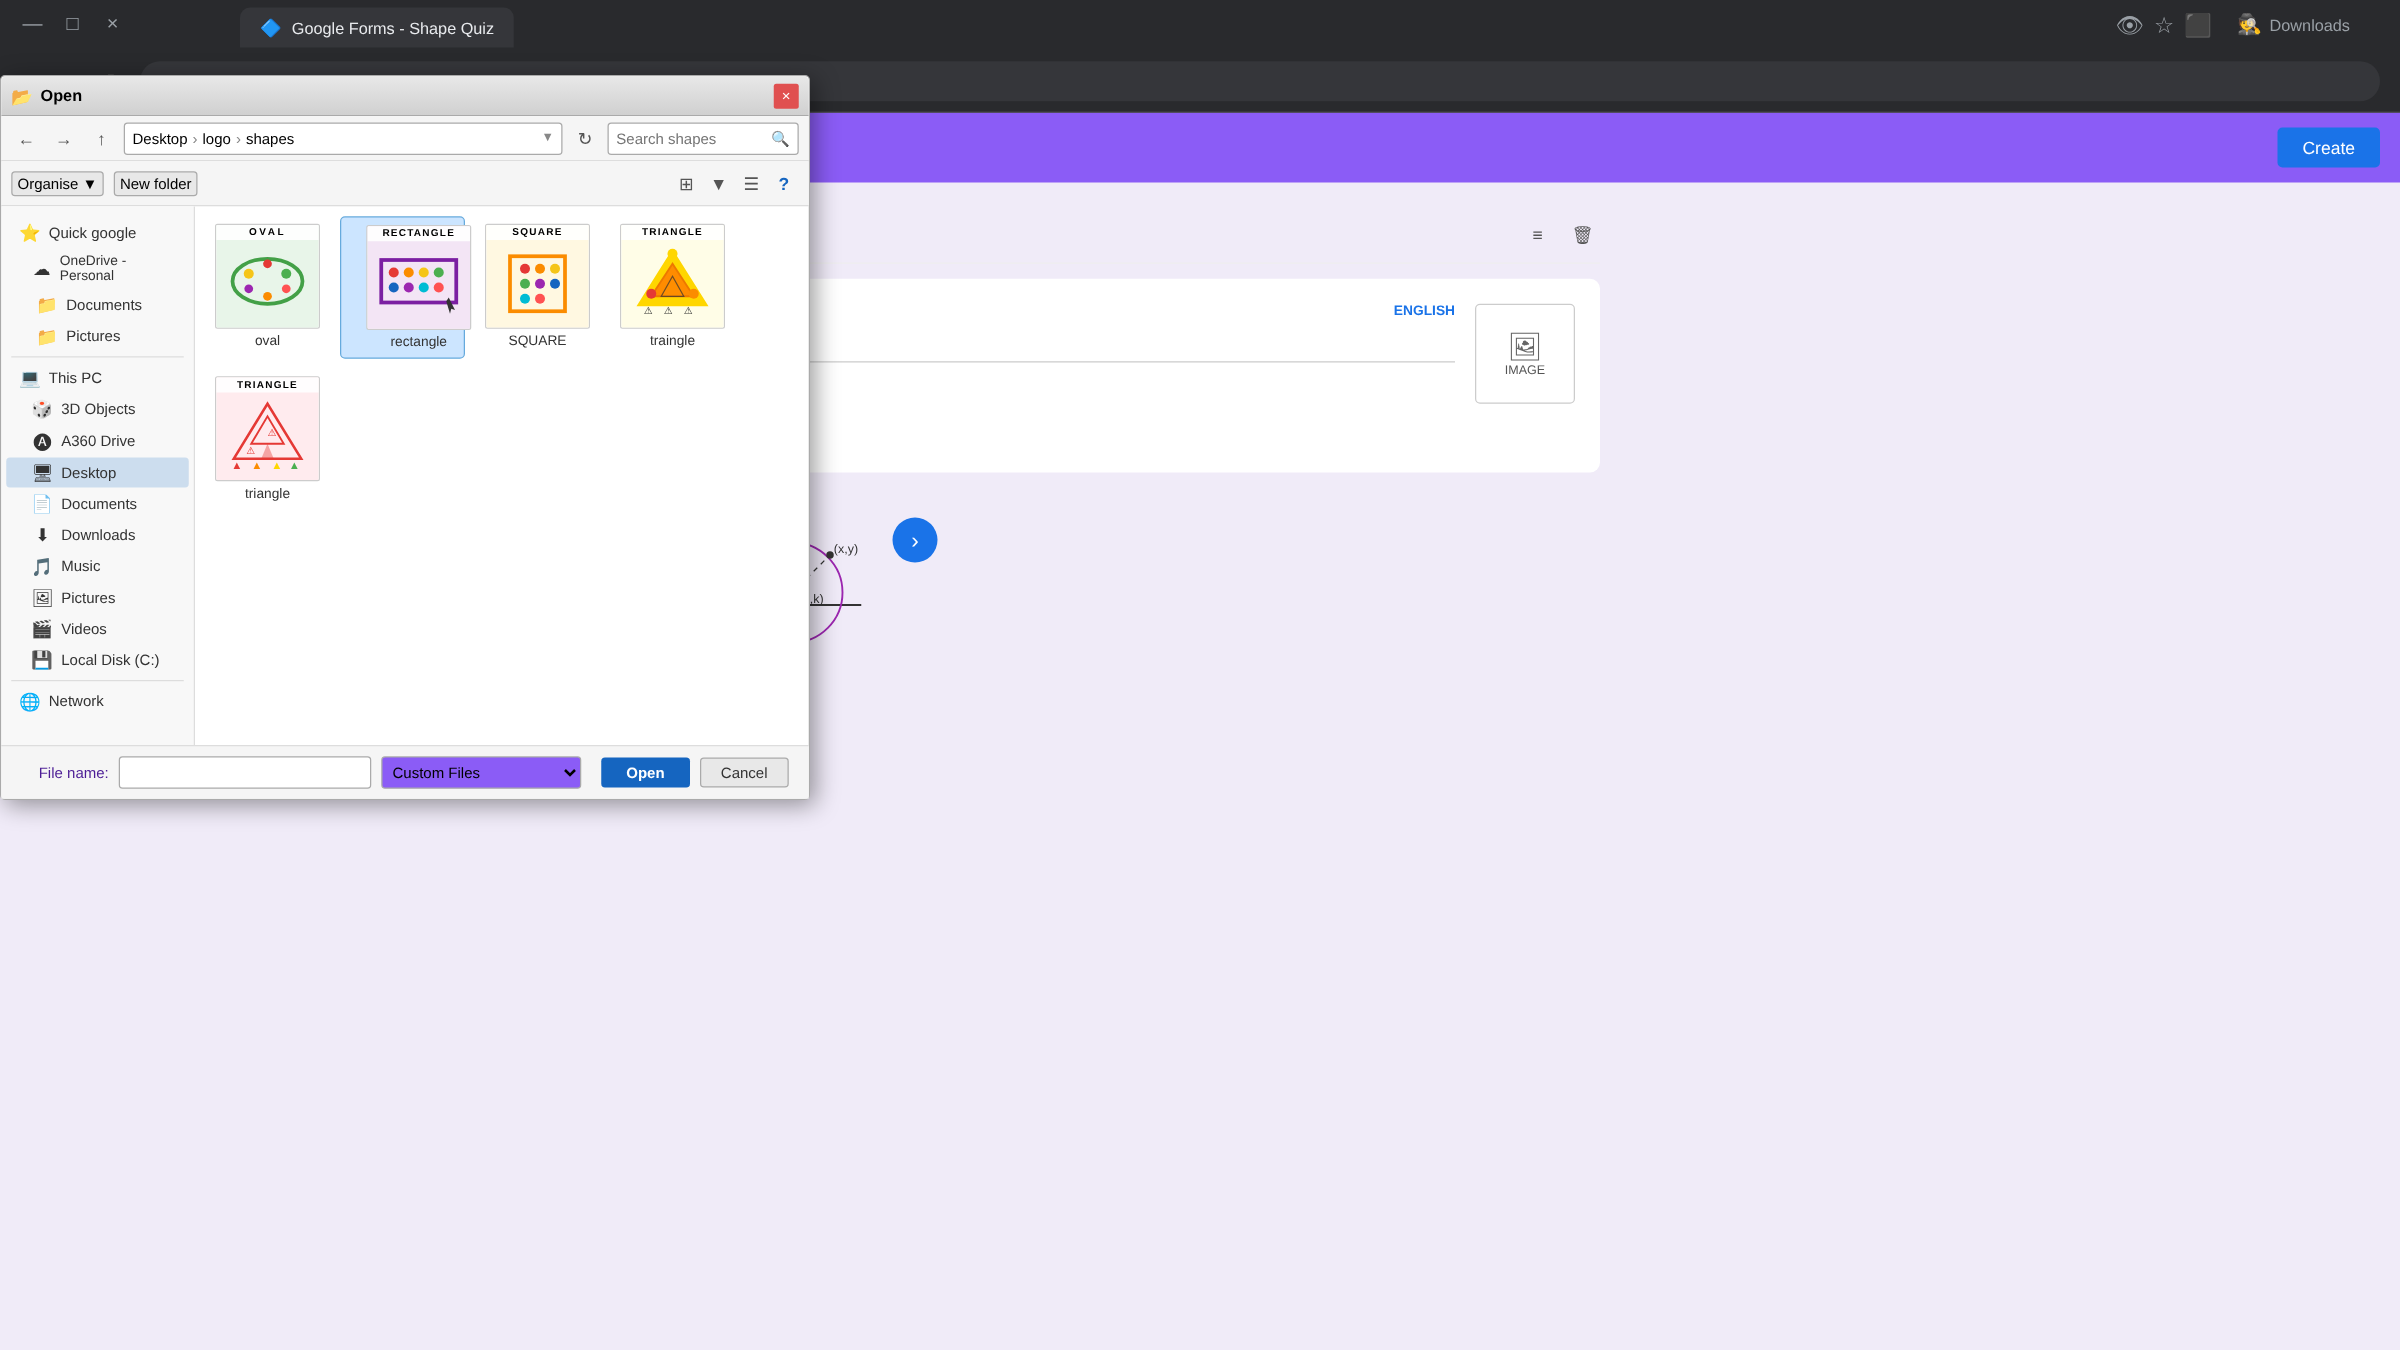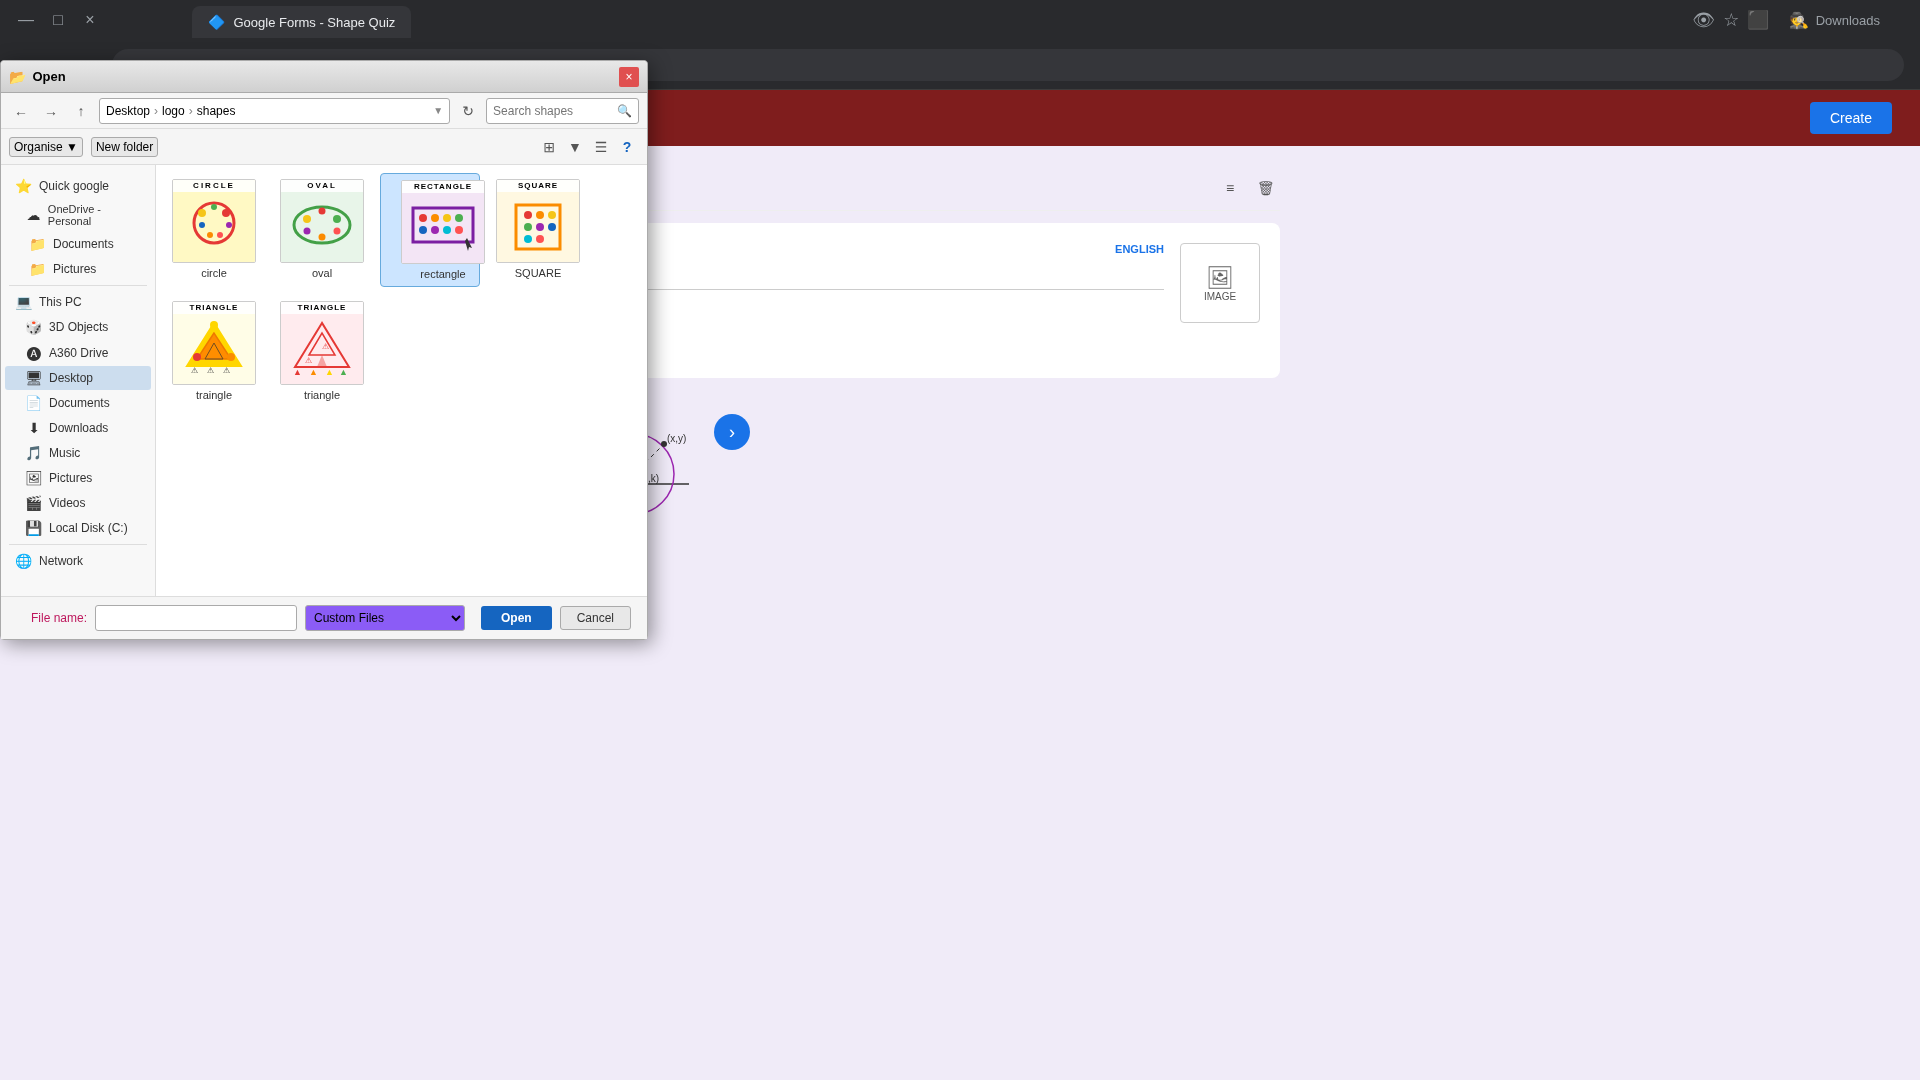--- a/index.html
+++ b/index.html
@@ -13,21 +13,21 @@
     .tab-bar { height: 36px; display: flex; align-items: flex-end; padding-left: 80px; }
     .tab { height: 32px; background: #35363a; border-radius: 8px 8px 0 0; padding: 0 16px; display: flex; align-items: center; gap: 8px; font-size: 13px; color: #e8eaed; min-width: 180px; }
     .address-bar-row { height: 50px; display: flex; align-items: center; padding: 0 16px; gap: 8px; }
     .address-bar { flex: 1; background: #35363a; border-radius: 20px; height: 32px; display: flex; align-items: center; padding: 0 12px; font-size: 13px; color: #e8eaed; }
 
     
     .main-content { position: absolute; top: 90px; left: 0; right: 0; bottom: 0; background: #fff; }
 
     
     .forms-content { position: absolute; top: 0; left: 0; right: 0; bottom: 0; background: #f0ebf8; }
-    .forms-header { background: #7f1d1d; height: 56px; display: flex; align-items: center; padding: 0 28px; gap: 12px; }
+    .forms-header { background: #8b5cf6; height: 56px; display: flex; align-items: center; padding: 0 16px; gap: 12px; }
     .forms-title { color: white; font-size: 18px; flex: 1; }
     .create-btn { background: #1a73e8; color: white; border: none; padding: 8px 20px; border-radius: 4px; font-size: 14px; font-weight: 500; cursor: pointer; }
     .quiz-card { background: white; border-radius: 8px; padding: 20px; margin-bottom: 16px; }
     .definition-row { display: flex; gap: 16px; align-items: flex-start; }
     .definition-text { font-size: 16px; color: #333; border-bottom: 1px solid #ccc; padding-bottom: 8px; flex: 1; }
     .image-box { width: 80px; height: 80px; border: 1px solid #ccc; border-radius: 4px; display: flex; align-items: center; justify-content: center; flex-direction: column; font-size: 11px; color: #666; cursor: pointer; }
     .toolbar-row { display: flex; gap: 8px; align-items: center; padding: 8px 0; border-bottom: 1px solid #eee; margin-bottom: 12px; }
     .tool-icon { width: 28px; height: 28px; display: flex; align-items: center; justify-content: center; cursor: pointer; color: #555; font-size: 14px; border-radius: 4px; }
     .color-dot { width: 20px; height: 20px; border-radius: 50%; cursor: pointer; }
     .lang-tag { font-size: 11px; color: #1a73e8; font-weight: 600; }
@@ -66,21 +66,21 @@
     .sidebar-item { display: flex; align-items: center; gap: 6px; padding: 4px 10px; cursor: pointer; font-size: 12px; color: #333; border-radius: 3px; margin: 1px 4px; }
     .sidebar-item.active { background: #cde; }
     .sidebar-item-icon { font-size: 14px; width: 18px; text-align: center; }
     .sidebar-sep { height: 1px; background: #ddd; margin: 4px 8px; }
     .dialog-files { flex: 1; overflow-y: auto; padding: 8px; display: flex; flex-wrap: wrap; gap: 8px; align-content: flex-start; }
     .file-item { width: 100px; display: flex; flex-direction: column; align-items: center; gap: 4px; padding: 6px; border-radius: 4px; cursor: pointer; }
     .file-item.selected { background: #cce5ff; border: 1px solid #66aadd; padding-left: 32px; }
     .file-thumb { width: 84px; height: 84px; border: 1px solid #ccc; border-radius: 2px; overflow: hidden; display: flex; align-items: center; justify-content: center; background: white; }
     .file-name { font-size: 11px; color: #333; text-align: center; word-break: break-word; }
     .dialog-footer { background: #f5f5f5; border-top: 1px solid #ddd; padding: 8px 16px; display: flex; align-items: center; gap: 8px; }
-    .footer-label { font-size: 12px; color: #be185d; width: 70px; text-align: right; }
+    .footer-label { font-size: 12px; color: #4c1d95; width: 70px; text-align: right; }
     .file-name-input { flex: 1; height: 26px; border: 1px solid #aaa; border-radius: 3px; font-size: 12px; padding: 0 6px; }
     .file-type-select { width: 160px; height: 26px; border: 1px solid #aaa; border-radius: 3px; font-size: 12px; padding: 0 4px; background: #8b5cf6; }
     .footer-btns { display: flex; gap: 8px; margin-left: 8px; }
     .open-btn { background: #1565c0; color: white; border: none; border-radius: 3px; padding: 4px 20px; font-size: 12px; cursor: pointer; font-weight: 600; }
     .cancel-btn { background: #e8e8e8; color: #333; border: 1px solid #aaa; border-radius: 3px; padding: 4px 16px; font-size: 12px; cursor: pointer; }
 
     
     .nav-arrow { position: absolute; width: 36px; height: 36px; border-radius: 50%; background: #1a73e8; display: flex; align-items: center; justify-content: center; color: white; font-size: 18px; cursor: pointer; z-index: 10; }
 
     
@@ -341,38 +341,20 @@
         </div>
         <div class="sidebar-sep"></div>
         <div class="sidebar-item">
           <span class="sidebar-item-icon">🌐</span>
           <span>Network</span>
         </div>
       </div>
 
       <div class="dialog-files">
 
-        <div class="file-item">
-          <div class="file-thumb">
-            <div style="position:relative; width:84px; height:84px; background:#fff9c4; display:flex; align-items:center; justify-content:center;">
-              <div style="position:absolute; top:0; left:0; right:0; background:rgba(255,255,255,0.9); font-size:8px; font-weight:800; text-align:center; letter-spacing:2px; padding:2px;">CIRCLE</div>
-              <svg width="60" height="60" viewBox="0 0 60 60">
-                <circle cx="30" cy="32" r="20" stroke="#e53935" stroke-width="3" fill="none"></circle>
-                <circle cx="18" cy="22" r="4" fill="#f5c518"></circle>
-                <circle cx="30" cy="16" r="3" fill="#4caf50"></circle>
-                <circle cx="42" cy="22" r="4" fill="#e53935"></circle>
-                <circle cx="45" cy="34" r="3" fill="#9c27b0"></circle>
-                <circle cx="18" cy="34" r="3" fill="#1565c0"></circle>
-                <circle cx="26" cy="44" r="3" fill="#fb8c00"></circle>
-                <circle cx="36" cy="44" r="3" fill="#ff5252"></circle>
-              </svg>
-            </div>
-          </div>
-          <span class="file-name">circle</span>
-        </div>
 
         <div class="file-item">
           <div class="file-thumb">
             <div style="position:relative; width:84px; height:84px; background:#e8f5e9; display:flex; align-items:center; justify-content:center;">
               <div style="position:absolute; top:0; left:0; right:0; background:rgba(255,255,255,0.9); font-size:8px; font-weight:800; text-align:center; letter-spacing:2px; padding:2px;">OVAL</div>
               <svg width="70" height="60" viewBox="0 0 70 60">
                 <ellipse cx="35" cy="34" rx="28" ry="18" stroke="#43a047" stroke-width="3" fill="none"></ellipse>
                 <circle cx="20" cy="28" r="4" fill="#f5c518"></circle>
                 <circle cx="35" cy="20" r="3.5" fill="#e53935"></circle>
                 <circle cx="50" cy="28" r="4" fill="#4caf50"></circle>

